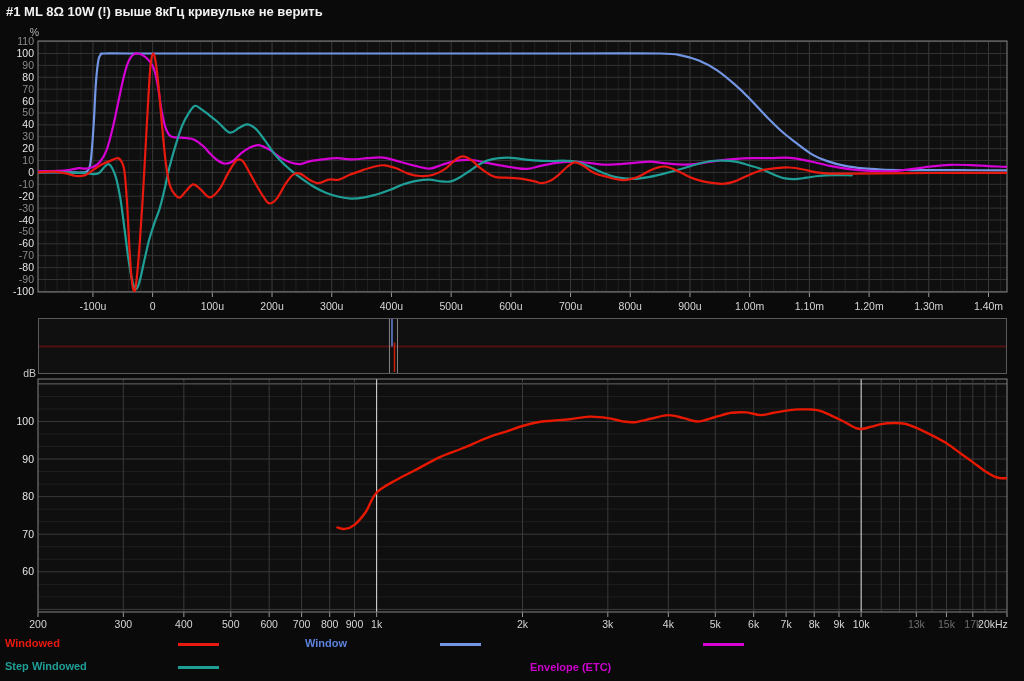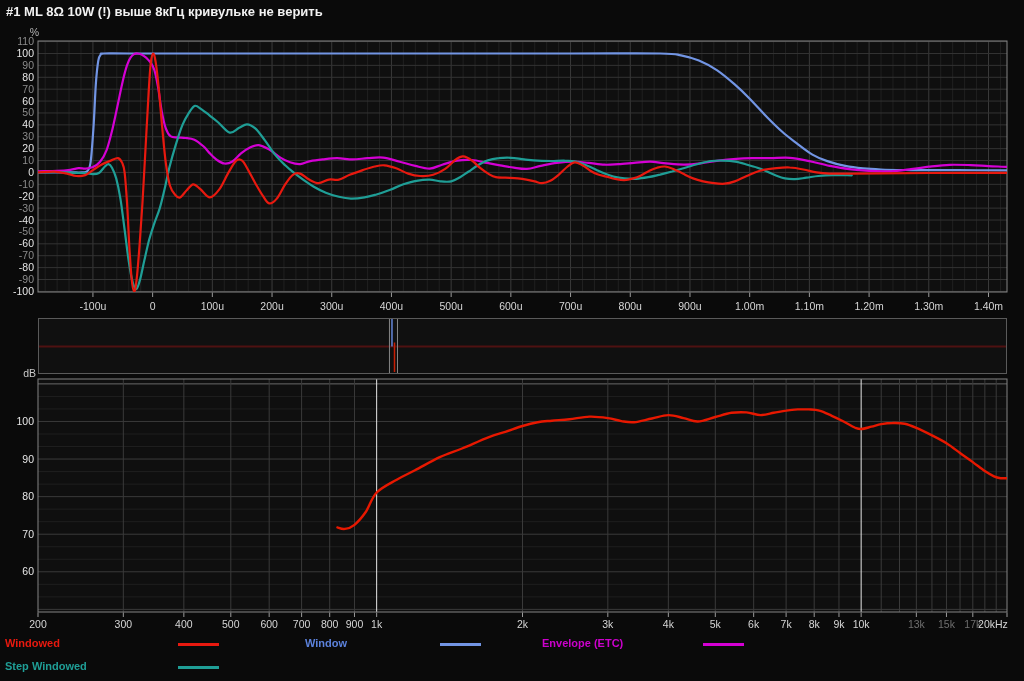--- a/index.html
+++ b/index.html
@@ -308,18 +308,18 @@
           </g>
           <path d="M337.4,527.4C338.7,527.7 342.1,529.4 344.9,528.9C347.8,528.5 351.0,527.7 354.5,524.8C358.0,521.9 362.2,517.0 365.9,511.7C369.6,506.3 371.5,497.8 376.7,492.5C381.8,487.2 390.3,483.4 396.7,479.7C403.1,476.0 407.8,474.1 415.0,470.3C422.2,466.6 432.0,460.8 439.8,457.2C447.6,453.5 453.9,451.8 462.0,448.5C470.1,445.2 480.9,440.1 488.3,437.3C495.7,434.4 500.4,433.5 506.1,431.6C511.8,429.7 517.2,427.5 522.5,426.0C527.8,424.4 532.8,423.1 537.7,422.2C542.6,421.3 546.6,421.2 551.9,420.7C557.2,420.2 563.2,419.9 569.5,419.2C575.7,418.5 583.1,416.8 589.5,416.6C595.9,416.4 602.5,417.3 607.8,418.1C613.1,418.8 617.0,420.4 621.4,421.1C625.8,421.8 629.1,422.7 634.2,422.2C639.2,421.8 646.2,419.6 651.9,418.5C657.6,417.3 663.1,415.1 668.3,415.1C673.6,415.0 678.7,417.0 683.6,418.1C688.5,419.1 692.5,421.7 697.8,421.5C703.0,421.3 709.7,418.4 715.3,417.0C720.9,415.5 726.3,413.6 731.5,412.8C736.7,412.1 741.7,412.1 746.5,412.4C751.4,412.8 756.0,415.0 760.6,415.1C765.1,415.1 769.5,413.6 773.7,412.8C778.0,412.1 782.1,411.1 786.1,410.6C790.1,410.0 794.0,409.6 797.8,409.4C801.6,409.3 805.3,409.3 808.9,409.4C812.5,409.6 815.6,409.5 819.4,410.6C823.2,411.6 827.8,414.0 831.8,415.8C835.9,417.6 839.8,419.5 843.6,421.5C847.4,423.4 851.8,426.2 854.7,427.5C857.7,428.7 858.4,429.1 861.2,429.0C863.9,428.9 868.1,427.5 871.4,426.7C874.8,425.9 877.7,424.7 881.2,424.1C884.7,423.5 888.5,423.0 892.4,423.0C896.3,422.9 900.7,422.9 904.7,423.7C908.7,424.5 911.8,425.9 916.4,427.9C920.9,429.8 926.9,432.8 932.0,435.4C937.0,437.9 941.8,440.3 946.5,443.3C951.2,446.2 955.7,449.9 960.0,453.0C964.4,456.2 968.7,459.0 972.8,462.1C976.9,465.1 981.3,468.7 984.8,471.1C988.4,473.5 991.4,475.1 994.0,476.3C996.6,477.5 998.4,477.9 1000.6,478.2C1002.8,478.5 1005.9,478.2 1007.0,478.2" fill="none" stroke="#e71800" stroke-width="2.4" stroke-linejoin="round" stroke-linecap="round" clip-path="url(#cp2)"></path>
           <rect x="38" y="379" width="969" height="233" fill="transparent"></rect>
         </g>
       </svg></div>
   <div id="legend">
       <div class="legend-label" style="left: 5px; top: 637px; color: rgb(232, 25, 15);">Windowed</div>
       <div class="legend-line" style="left: 178px; top: 643px; background: rgb(232, 25, 15);"></div>
       <div class="legend-label" style="left: 267px; top: 637px; color: rgb(92, 130, 220); margin-left: 38px;">Window</div>
       <div class="legend-line" style="left: 440px; top: 643px; background: rgb(114, 149, 228);"></div>
-      <div class="legend-label" style="left: 530px; top: 637px; color: rgb(204, 0, 204); margin-left: 12px;">Envelope (ETC)</div>
+      <div class="legend-label" style="left: 530px; top: 661px; color: rgb(204, 0, 204);">Envelope (ETC)</div>
       <div class="legend-line" style="left: 703px; top: 643px; background: rgb(212, 0, 212);"></div>
       <div class="legend-label" style="left: 5px; top: 660px; color: rgb(31, 158, 150);">Step Windowed</div>
       <div class="legend-line" style="left: 178px; top: 666px; background: rgb(31, 158, 150);"></div>
     </div>
 </div>
 
 </body></html>

